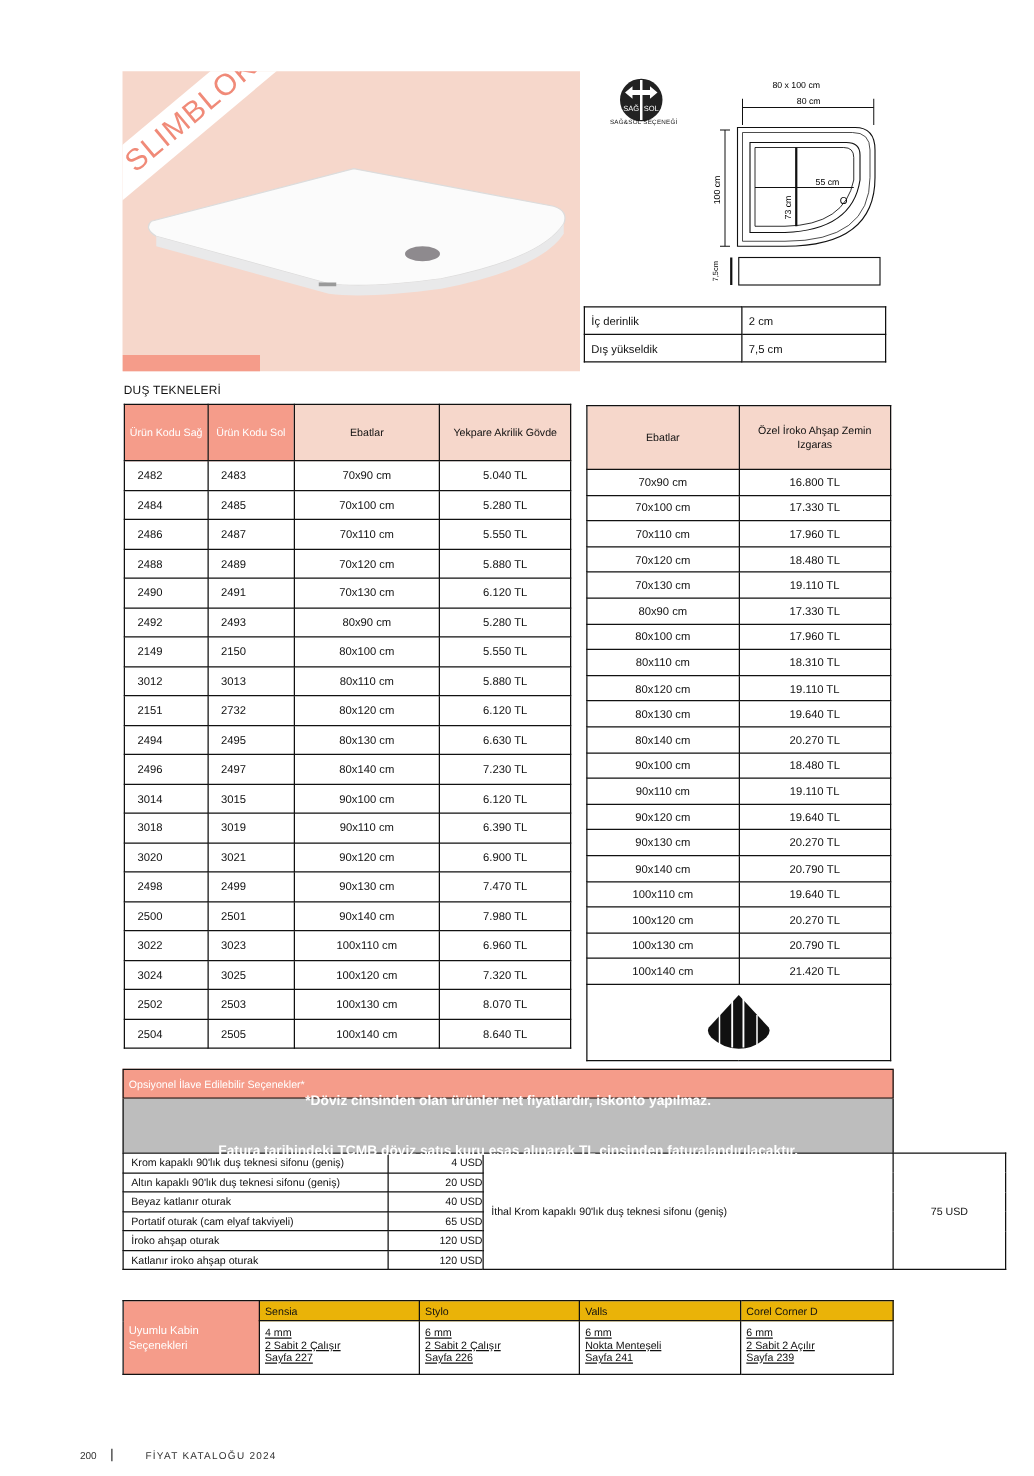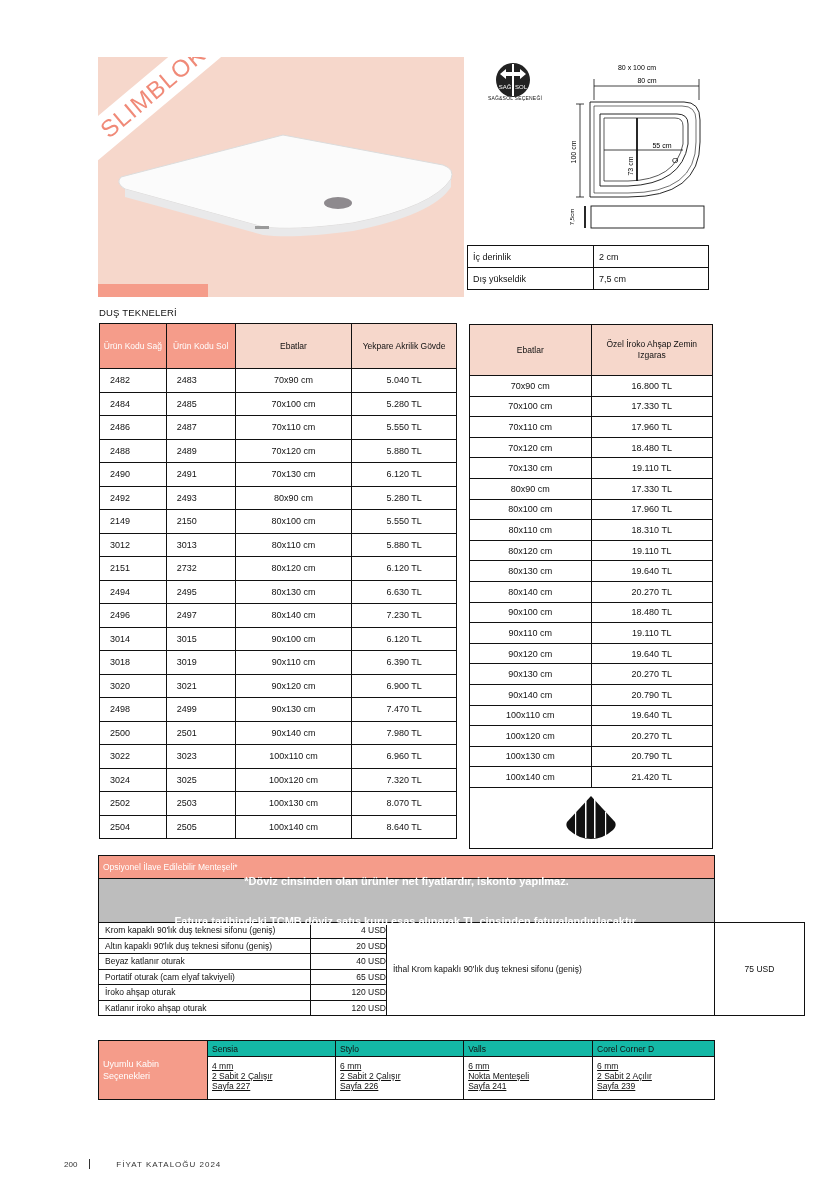--- a/index.html
+++ b/index.html
@@ -52,21 +52,21 @@
   #opt-table { width:707px; font-size:8.5px; }
   #opt-table td { border:1px solid #111; height:14.5px; padding:0 0 0 6px; }
   #opt-table td.price { text-align:right; padding:0; width:75px; }
   #opt-table td.big { text-align:left; }
   #opt-table td.bigprice { text-align:center; width:89px; padding:0; }
 
   
   #cab { left:98px; top:1040px; width:617px; font-size:8.5px; }
   #cab td { border:1px solid #111; padding:0 4px; vertical-align:top; }
   #cab td.lbl { background:#f59c8a; color:#ffffff; width:100px; vertical-align:middle; font-size:9px; line-height:12px; }
-  #cab td.hd { background:#14b8a6; height:15px; vertical-align:middle; }
+  #cab td.hd { background:#eab308; height:15px; vertical-align:middle; }
   #cab td.bd { height:38px; line-height:10px; padding-top:4px;text-decoration:underline; }
 
   
   #footer { left:64px; top:1159px; font-size:8px; color:#333; display:flex; align-items:center; }
   #footer .sep { width:1px; height:10px; background:#333; margin:0 14px 0 12px; }
   #footer .cat { margin-left:12px; letter-spacing:1px; }
 </style>
 </head>
 <body>
 
@@ -374,21 +374,21 @@
           <rect x="31" y="4" width="1.5" height="40" fill="#fff"></rect>
           <rect x="12" y="18" width="1.2" height="24" fill="#fff"></rect>
           <rect x="42" y="18" width="1.2" height="24" fill="#fff"></rect>
         </svg>
       </td>
     </tr>
   </tfoot>
 </table>
 
 <div id="opt-wrap" class="abs">
-  <div id="opt-head">Opsiyonel İlave Edilebilir Menteşeli*</div>
+  <div id="opt-head">Opsiyonel İlave Edilebilir Seçenekler*</div>
   <div id="opt-note">
     <div>*Döviz cinsinden olan ürünler net fiyatlardır, iskonto yapılmaz.</div>
     <div>Fatura tarihindeki TCMB döviz satış kuru esas alınarak TL cinsinden faturalandırılacaktır.</div>
   </div>
   <table id="opt-table">
     <tbody>
         <tr>
       <td style="width:205px">Krom kapaklı 90'lık duş teknesi sifonu (geniş)</td>
       <td class="price">4 USD</td>
       <td class="big" rowspan="6">İthal Krom kapaklı 90'lık duş teknesi sifonu (geniş)</td>

